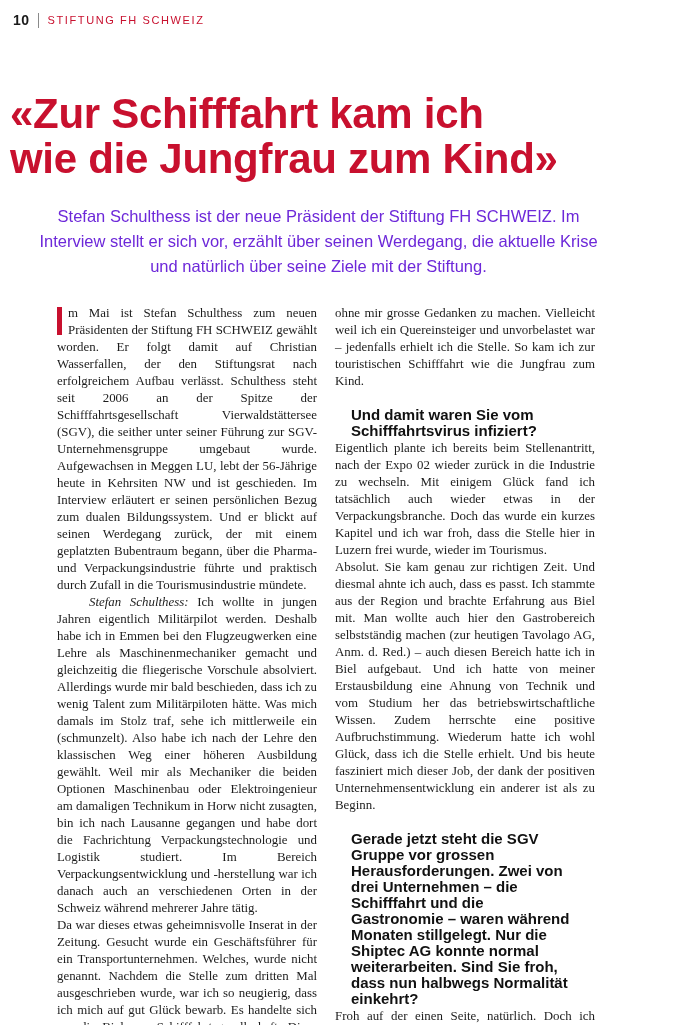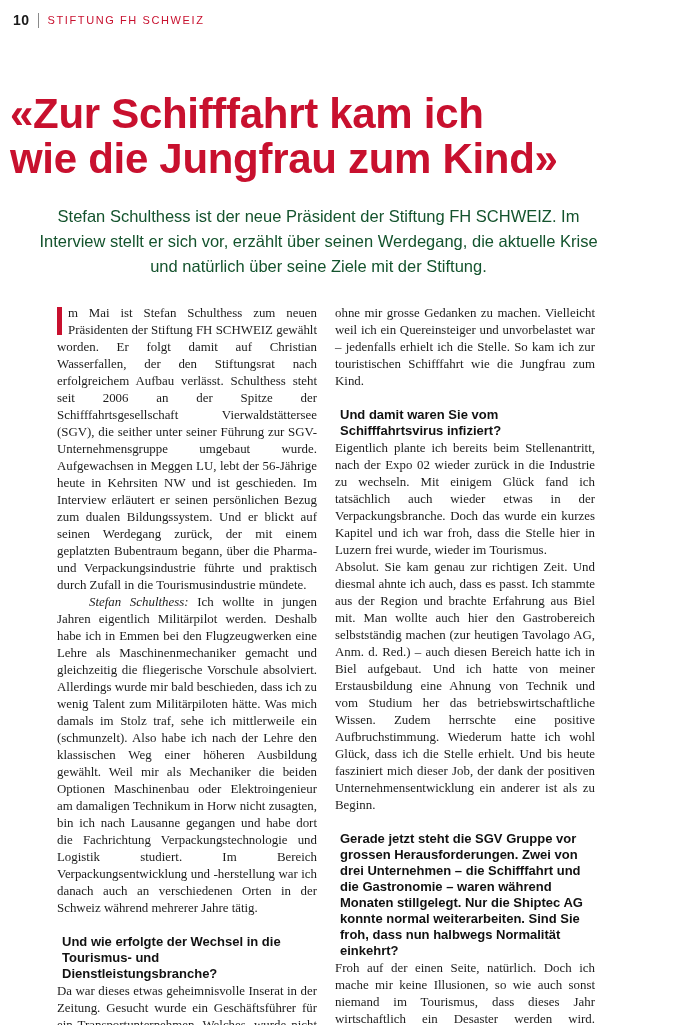--- a/index.html
+++ b/index.html
@@ -30,39 +30,39 @@
     margin:60px 10px 0;
     text-align:left;
     font-size:42px;line-height:45px;
     font-weight:700;letter-spacing:-.3px;
   }
   
   p.lead{
     width:586px;margin:23px auto 12px;
     text-align:center;
     font-size:16.5px;line-height:25px;
-    font-weight:400;color:#14532d;
+    font-weight:400;color:#6d28d9;
   }
   
   .columns{
     display:flex;gap:18px;
     padding:0 42px 0 57px;
     margin-top:26px;
   }
   .col{flex:1;min-width:0;}
   p.body{
     margin:0;
     font-family:"Liberation Serif","DejaVu Serif",serif;
     font-size:12.9px;line-height:17px;
     text-align:justify;color:#1c1c1c;
   }
   h3.question{
-    margin:17px 5px 1px;
+    margin:17px 16px 1px;
     font-family:"Liberation Sans",sans-serif;
-    font-size:13px;line-height:16px;
+    font-size:15px;line-height:16px;
     font-weight:700;color:#111;
     text-align:left;
   }
   .dropbar{
     float:left;
     width:5px;height:28px;
     margin:2px 6px 0 0;
   }
   .speaker{font-style:italic;margin-left:32px;}
 </style>
@@ -81,21 +81,20 @@
     <span>«Zur Schifffahrt kam ich</span><br>
     <span>wie die Jungfrau zum Kind»</span>
   </h1>
 
   <p class="lead">Stefan Schulthess ist der neue Präsident der Stiftung FH SCHWEIZ. Im Interview stellt er sich vor, erzählt über seinen Werdegang, die aktuelle Krise und natürlich über seine Ziele mit der Stiftung.</p>
 
   <div class="columns">
     <div class="col" id="col-left">
         <p class="body"><span class="dropbar" style="background: rgb(200, 16, 46);"></span>m Mai ist Stefan Schulthess zum neuen Präsidenten der Stiftung FH SCHWEIZ gewählt worden. Er folgt damit auf Christian Wasserfallen, der den Stiftungsrat nach erfolgreichem Aufbau verlässt. Schulthess steht seit 2006 an der Spitze der Schifffahrtsgesellschaft Vierwaldstättersee (SGV), die seither unter seiner Führung zur SGV-Unternehmensgruppe umgebaut wurde. Aufgewachsen in Meggen LU, lebt der 56-Jährige heute in Kehrsiten NW und ist geschieden. Im Interview erläutert er seinen persönlichen Bezug zum dualen Bildungssystem. Und er blickt auf seinen Werdegang zurück, der mit einem geplatzten Bubentraum begann, über die Pharma- und Verpackungsindustrie führte und praktisch durch Zufall in die Tourismusindustrie mündete.</p>
         <p class="body"><span class="speaker">Stefan Schulthess: </span>Ich wollte in jungen Jahren eigentlich Militärpilot werden. Deshalb habe ich in Emmen bei den Flugzeugwerken eine Lehre als Maschinenmechaniker gemacht und gleichzeitig die fliegerische Vorschule absolviert. Allerdings wurde mir bald beschieden, dass ich zu wenig Talent zum Militärpiloten hätte. Was mich damals im Stolz traf, sehe ich mittlerweile ein (schmunzelt). Also habe ich nach der Lehre den klassischen Weg einer höheren Ausbildung gewählt. Weil mir als Mechaniker die beiden Optionen Maschinenbau oder Elektroingenieur am damaligen Technikum in Horw nicht zusagten, bin ich nach Lausanne gegangen und habe dort die Fachrichtung Verpackungstechnologie und Logistik studiert. Im Bereich Verpackungsentwicklung und -herstellung war ich danach auch an verschiedenen Orten in der Schweiz während mehrerer Jahre tätig.</p>
-        <h3 class="question">Und wie erfolgte der Wechsel in die Tourismus- und Dienstleistungsbranche?</h3>
         <p class="body">Da war dieses etwas geheimnisvolle Inserat in der Zeitung. Gesucht wurde ein Geschäftsführer für ein Transportunternehmen. Welches, wurde nicht genannt. Nachdem die Stelle zum dritten Mal ausgeschrieben wurde, war ich so neugierig, dass ich mich auf gut Glück bewarb. Es handelte sich um die Bielersee Schifffahrtsgesellschaft. Diese hatte eine schwierige Zeit. Es war Mitte der 90er-Jahre, man war im Turnaround begriffen und gleichzeitig blickte man bereits voraus in Richtung Expo 02. Mich reizte die Herausforderung,</p>
       </div>
     <div class="col" id="col-right">
         <p class="body">ohne mir grosse Gedanken zu machen. Vielleicht weil ich ein Quereinsteiger und unvorbelastet war – jedenfalls erhielt ich die Stelle. So kam ich zur touristischen Schifffahrt wie die Jungfrau zum Kind.</p>
         <h3 class="question">Und damit waren Sie vom Schifffahrtsvirus infiziert?</h3>
         <p class="body">Eigentlich plante ich bereits beim Stellenantritt, nach der Expo 02 wieder zurück in die Industrie zu wechseln. Mit einigem Glück fand ich tatsächlich auch wieder etwas in der Verpackungsbranche. Doch das wurde ein kurzes Kapitel und ich war froh, dass die Stelle hier in Luzern frei wurde, wieder im Tourismus.</p>
         <p class="body">Absolut. Sie kam genau zur richtigen Zeit. Und diesmal ahnte ich auch, dass es passt. Ich stammte aus der Region und brachte Erfahrung aus Biel mit. Man wollte auch hier den Gastrobereich selbstständig machen (zur heutigen Tavolago AG, Anm. d. Red.) – auch diesen Bereich hatte ich in Biel aufgebaut. Und ich hatte von meiner Erstausbildung eine Ahnung von Technik und vom Studium her das betriebswirtschaftliche Wissen. Zudem herrschte eine positive Aufbruchstimmung. Wiederum hatte ich wohl Glück, dass ich die Stelle erhielt. Und bis heute fasziniert mich dieser Job, der dank der positiven Unternehmensentwicklung ein anderer ist als zu Beginn.</p>
         <h3 class="question">Gerade jetzt steht die SGV Gruppe vor grossen Herausforderungen. Zwei von drei Unternehmen – die Schifffahrt und die Gastronomie – waren während Monaten stillgelegt. Nur die Shiptec AG konnte normal weiterarbeiten. Sind Sie froh, dass nun halbwegs Normalität einkehrt?</h3>
         <p class="body">Froh auf der einen Seite, natürlich. Doch ich mache mir keine Illusionen, so wie auch sonst niemand im Tourismus, dass dieses Jahr wirtschaftlich ein Desaster werden wird. Schweizer Gäste allein können die ausländischen nicht wettmachen, auch bei uns nicht. Das kann man nicht schönreden. Und die jetzigen Schutzkonzepte drücken die bereits sehr tiefe Marge ins eigentlich wirtschaftlich Unmögliche. Ohne die Kurzarbeit würde unsere Branche nicht überleben. So etwas ist man nicht gewohnt auf dem Platz Luzern, einer erfolgreichen Tourismusdestination. Und so ist unser Respekt vor den kommenden Sommermonaten gross (das Interview wurde im Juni geführt, Anm. d. Red.).</p>
       </div>

